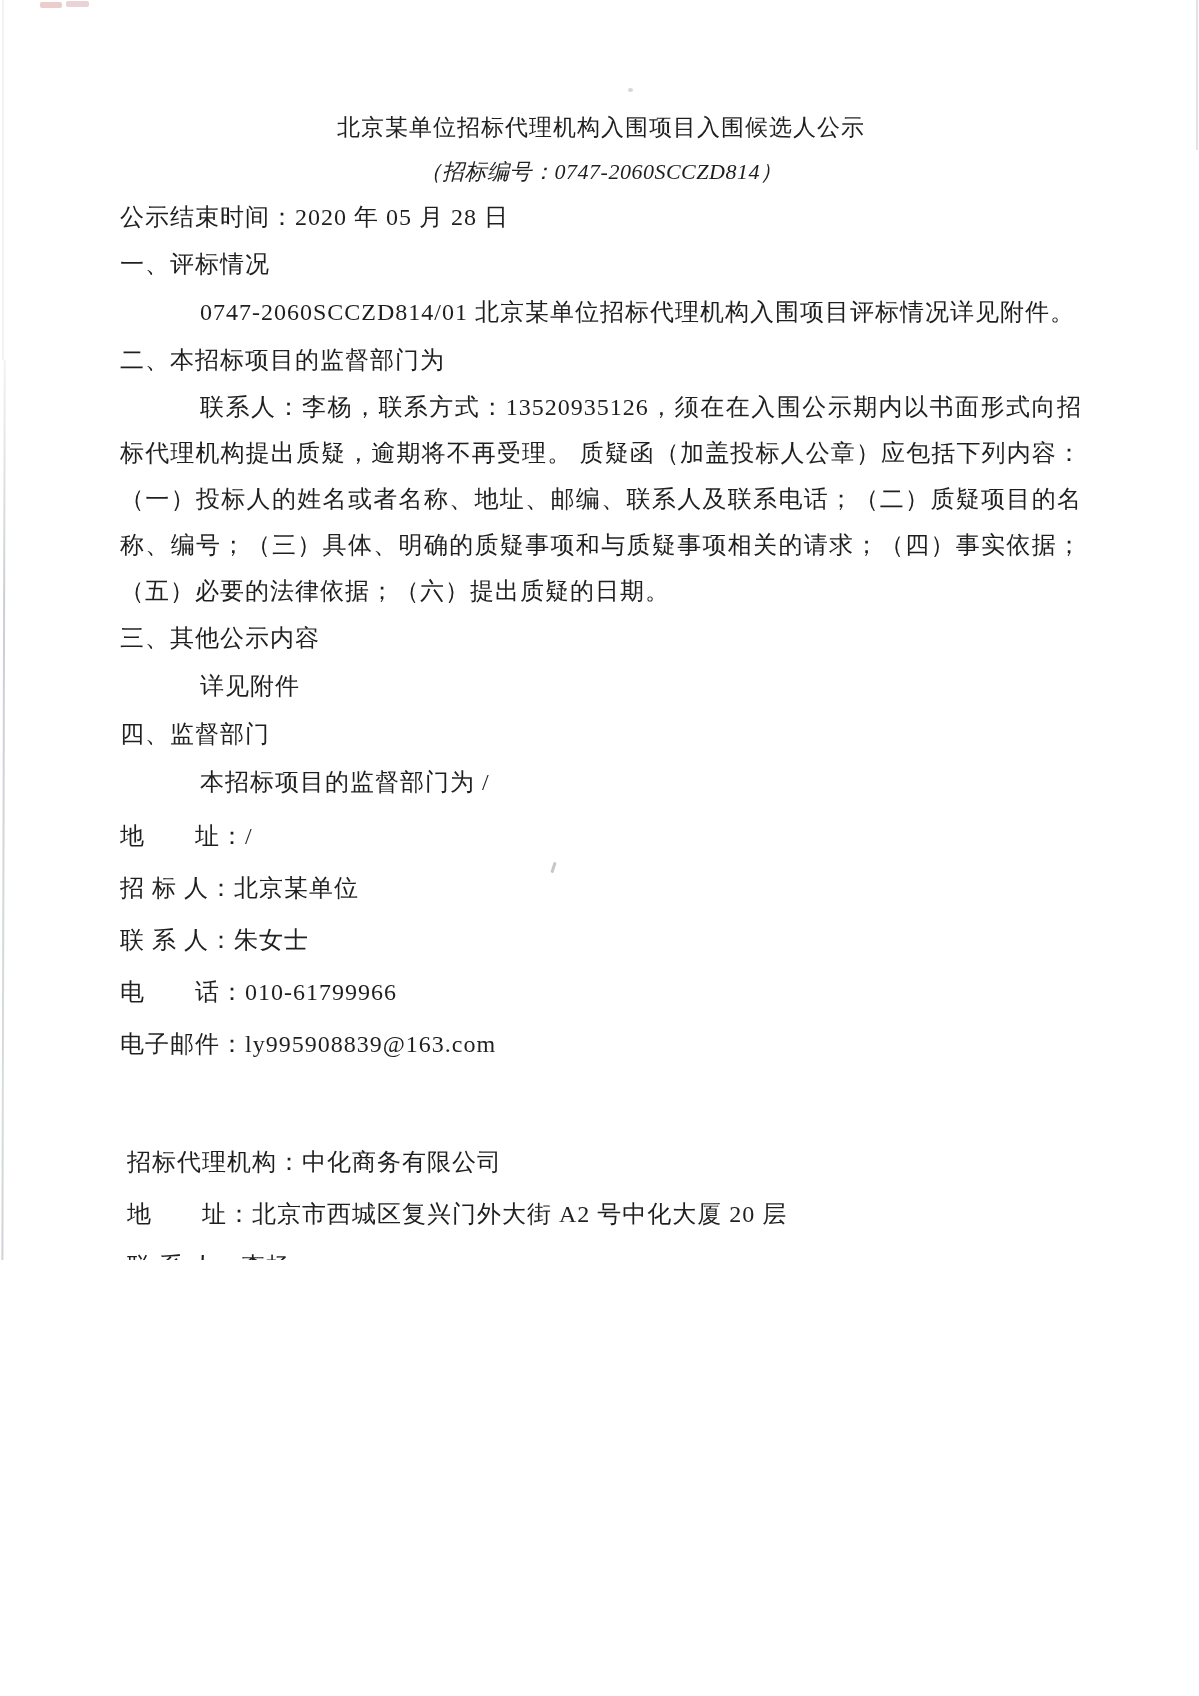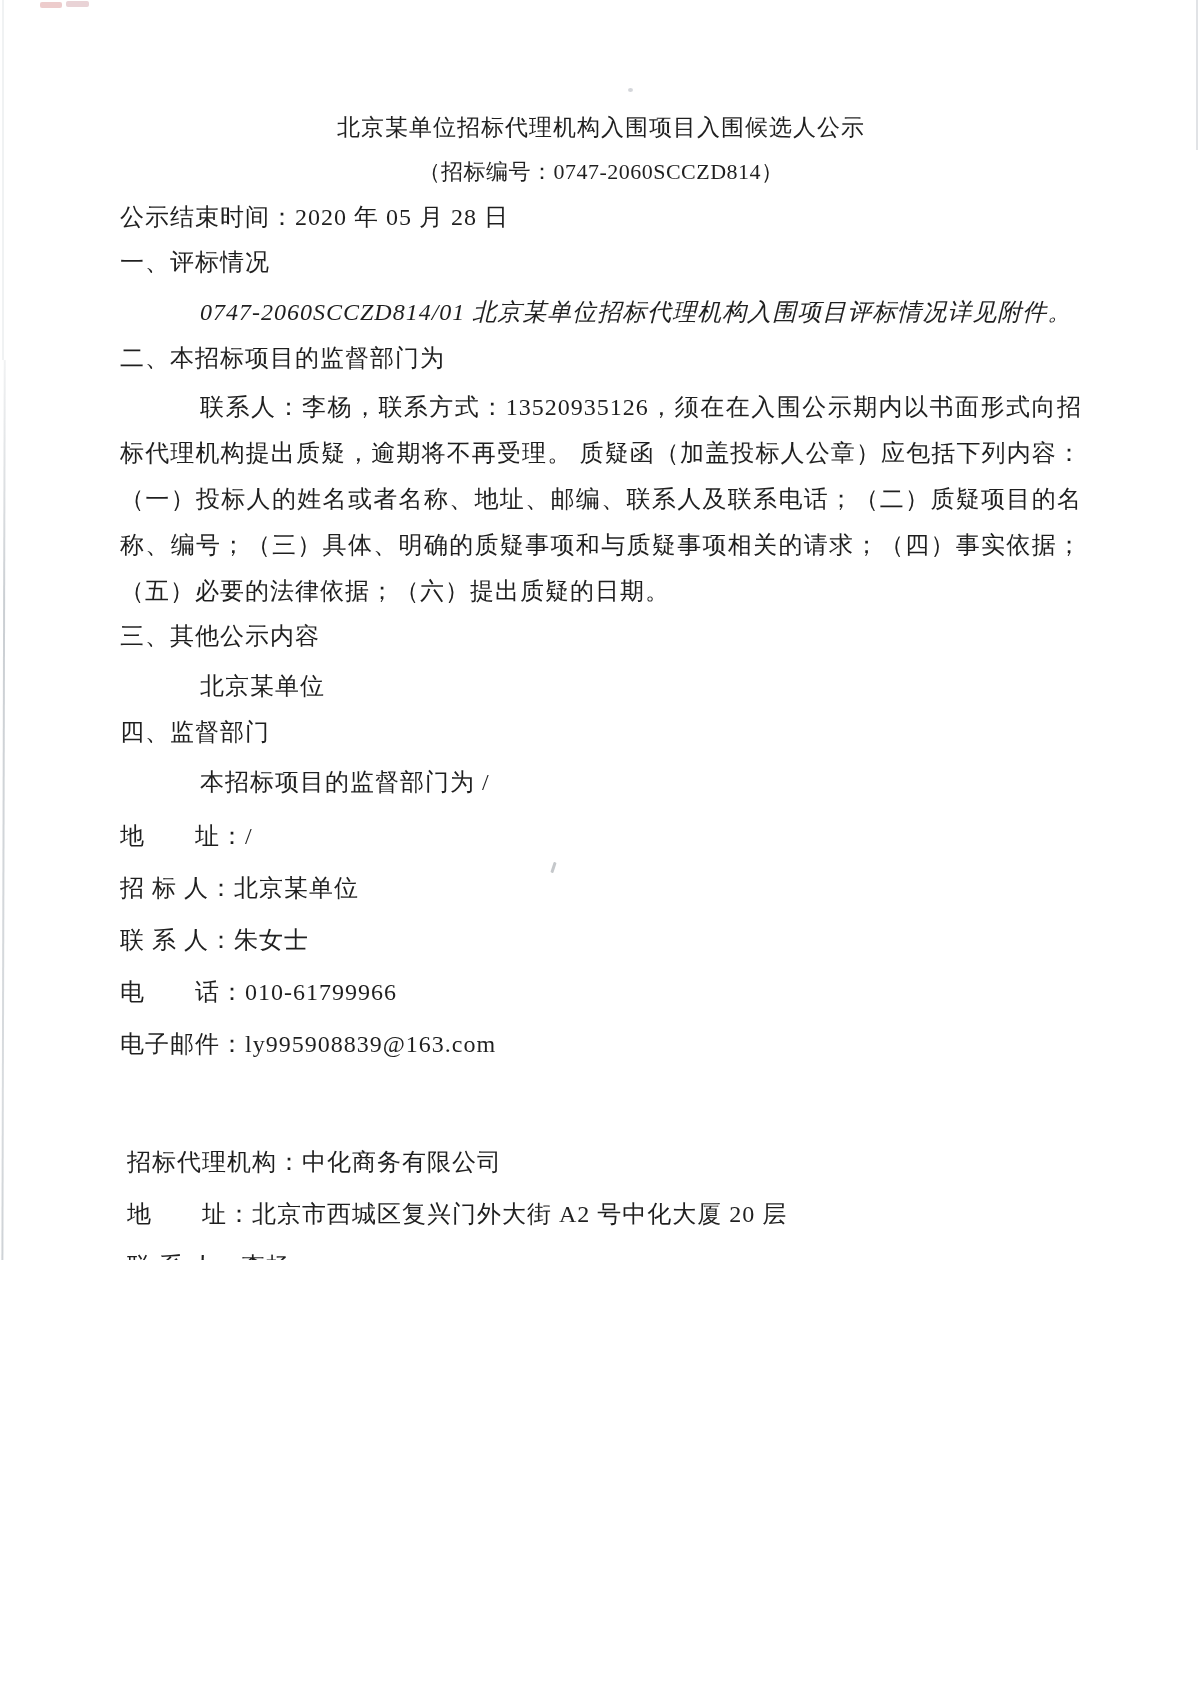--- a/index.html
+++ b/index.html
@@ -13,26 +13,26 @@
   }
   .content{
     position:absolute;
     left:120px;top:106px;
     width:962px;
     font-size:24px;
     letter-spacing:1px;
   }
   .content p,.content h1,.content h2{margin:0;padding:0;font-weight:400;}
   .doc-title{font-size:23px;font-weight:700;text-align:center;line-height:44px;letter-spacing:1px;}
-  .doc-subtitle{font-size:22px;font-weight:700;text-align:center;line-height:44px;margin-top:8px;letter-spacing:0.5px;}
+  .doc-subtitle{font-size:22px;font-weight:700;text-align:center;line-height:44px;margin-top:8px;letter-spacing:0.5px;font-style:italic;}
   .l-publicity{line-height:46px;}
   .p-intro{margin-top:18px;line-height:48px;text-indent:80px;text-align:justify;}
-  .h-sec{line-height:48px;font-family:Liberation Mono, monospace;}
+  .h-sec{line-height:48px;}
   .b-line{line-height:48px;text-indent:80px;}
-  .b-sec1{margin-top:2px;font-style:italic;}
+  .b-sec1{margin-top:2px;}
   .h-sec2{margin-top:6px;}
   .p-sec2{margin-top:4px;line-height:46px;text-indent:80px;text-align:justify;}
   .b-sec3{margin-top:2px;}
   .h-sec4{margin-top:2px;}
   .b-sec4{margin-top:2px;}
   .contact{margin-top:4px;}
   .contact p{line-height:52px;}
   .agency{margin-top:66px;}
   .agency p{line-height:52px;margin-left:7px;}
 
@@ -83,21 +83,21 @@
     <p class="l-publicity">公示结束时间：2020 年 05 月 28 日</p>
 
 
     <p class="h-sec h-sec1">一、评标情况</p>
     <p class="b-line b-sec1">0747-2060SCCZD814/01 北京某单位招标代理机构入围项目评标情况详见附件。</p>
 
     <p class="h-sec h-sec2">二、本招标项目的监督部门为</p>
     <p class="p-sec2">联系人：李杨，联系方式：13520935126，须在在入围公示期内以书面形式向招标代理机构提出质疑，逾期将不再受理。 质疑函（加盖投标人公章）应包括下列内容：（一）投标人的姓名或者名称、地址、邮编、联系人及联系电话；（二）质疑项目的名称、编号；（三）具体、明确的质疑事项和与质疑事项相关的请求；（四）事实依据；（五）必要的法律依据；（六）提出质疑的日期。</p>
 
     <p class="h-sec h-sec3">三、其他公示内容</p>
-    <p class="b-line b-sec3">北京某单位</p>
+    <p class="b-line b-sec3">详见附件</p>
 
     <p class="h-sec h-sec4">四、监督部门</p>
     <p class="b-line b-sec4">本招标项目的监督部门为 /</p>
 
 
     <div class="contact">
       <p>地　　址：/</p>
       <p>招 标 人：北京某单位</p>
       <p>联 系 人：朱女士</p>
       <p>电　　话：010-61799966</p>

